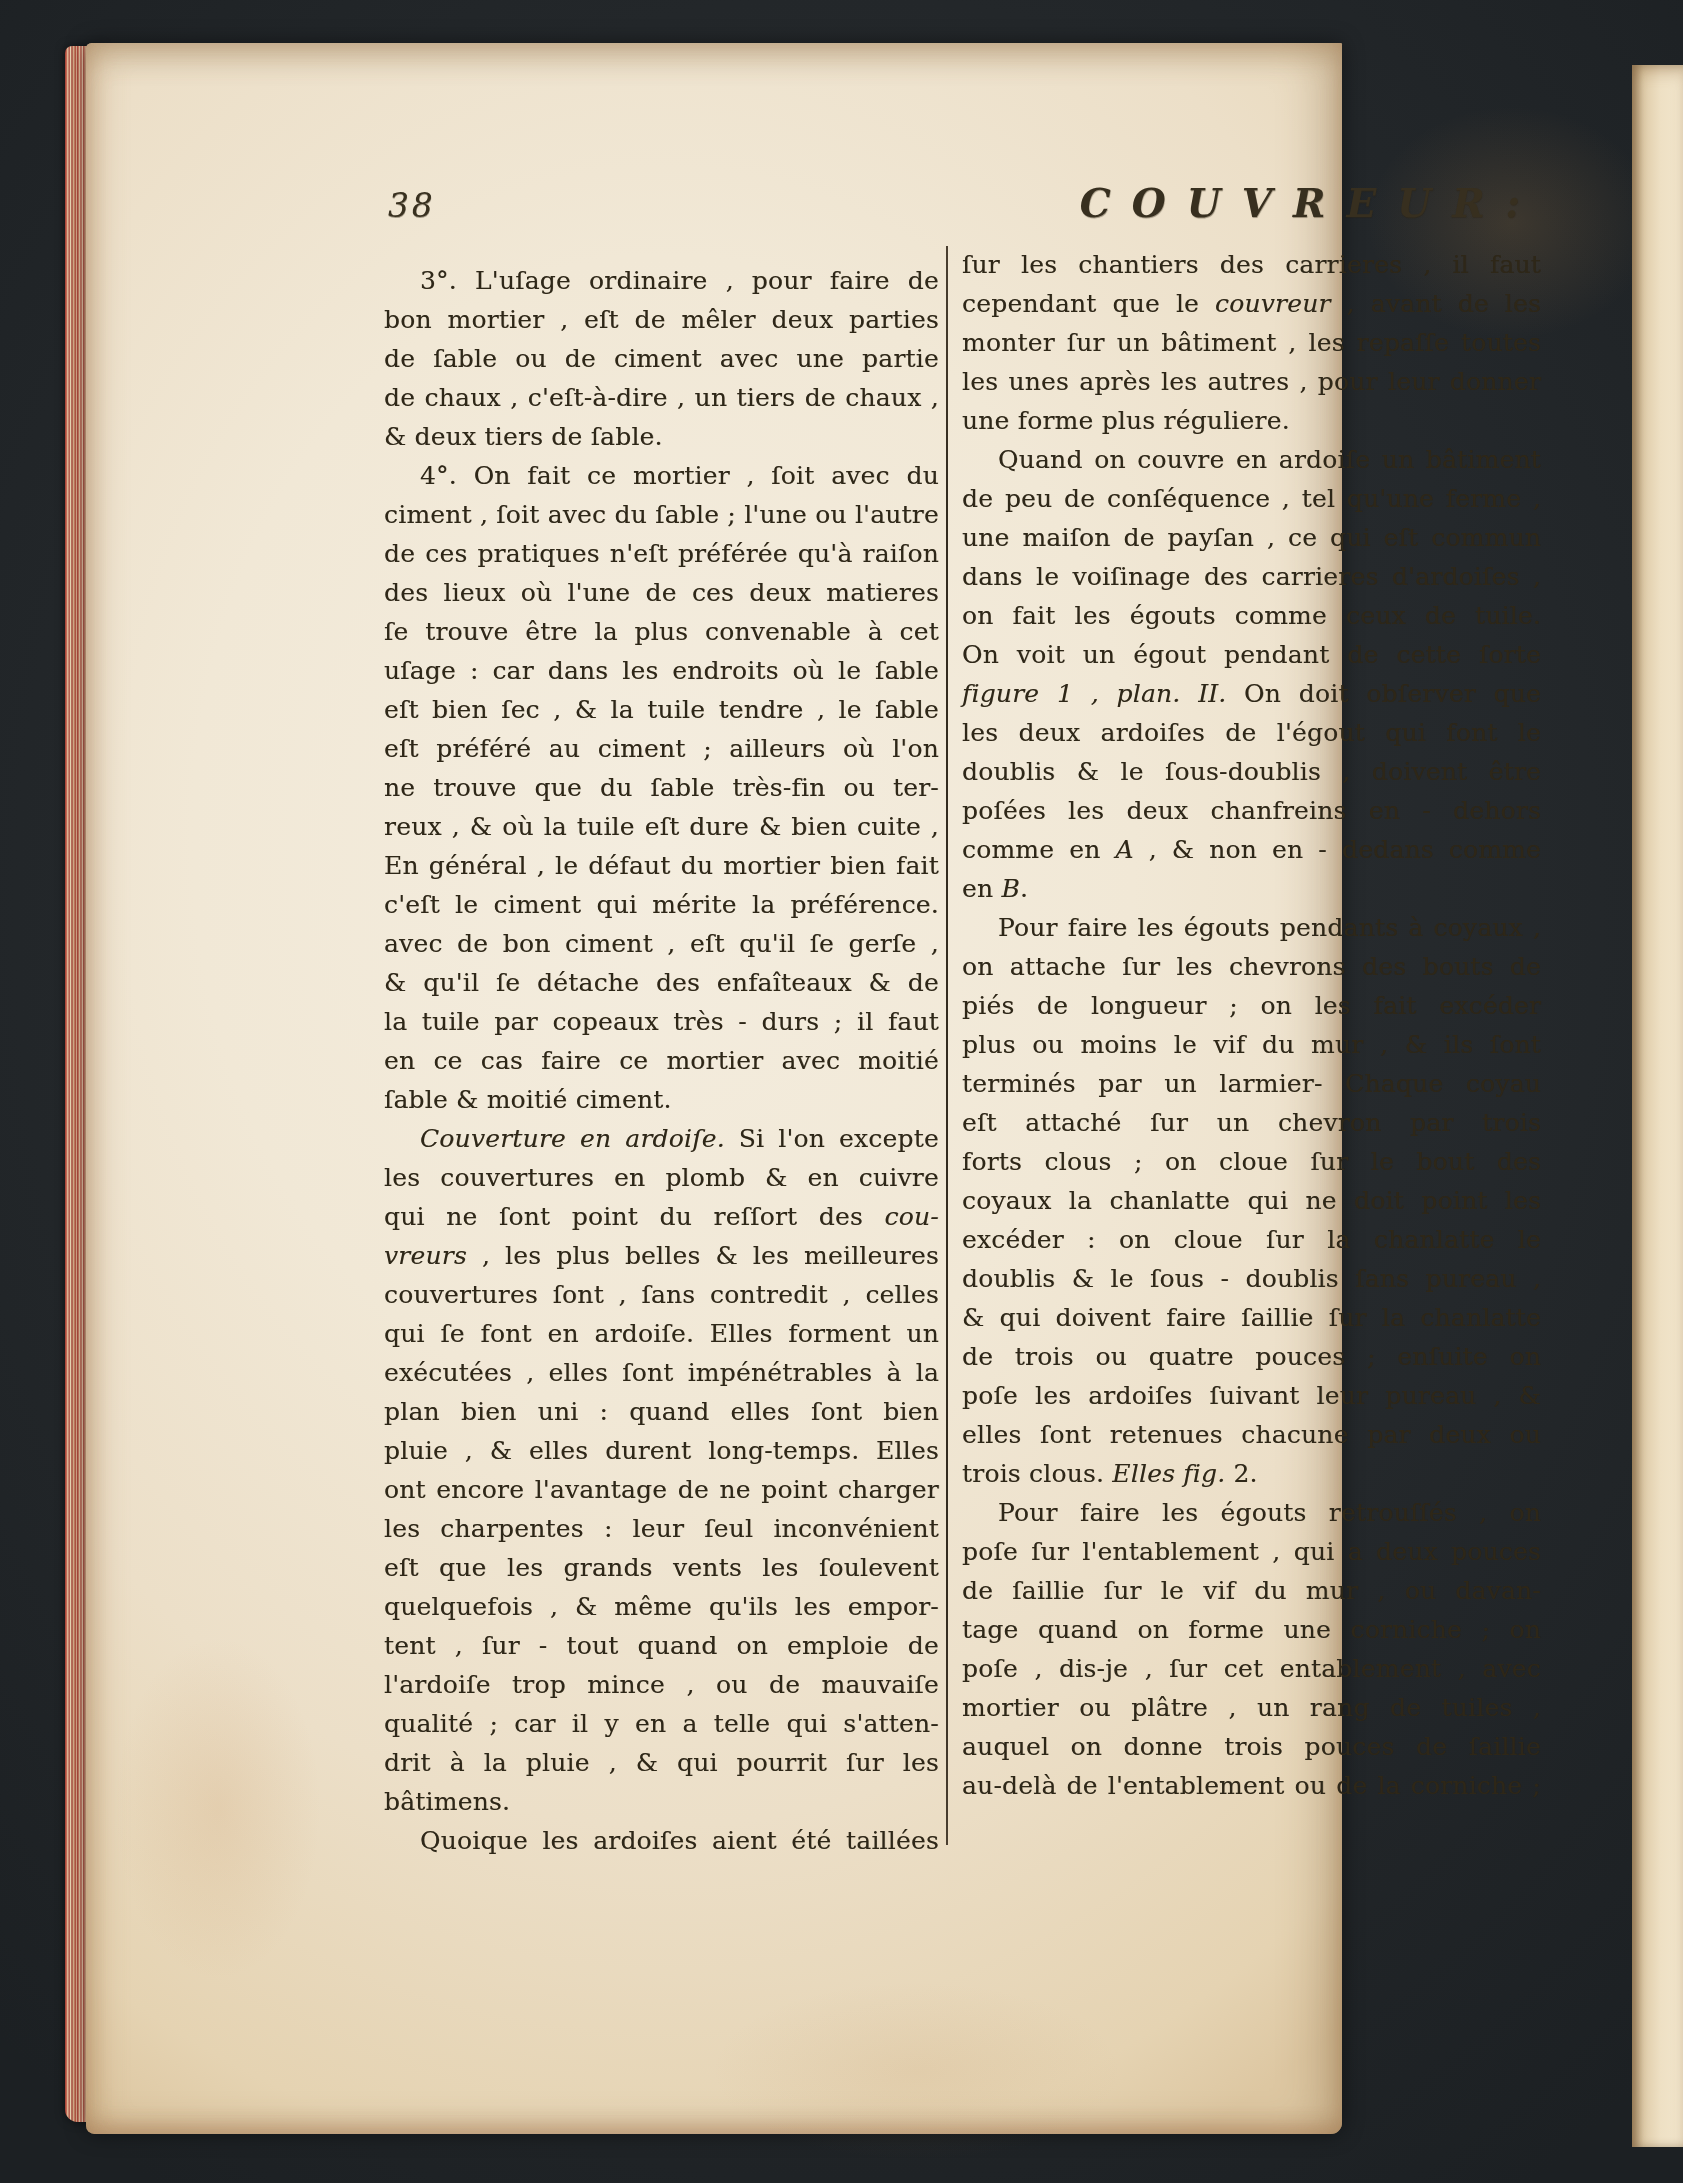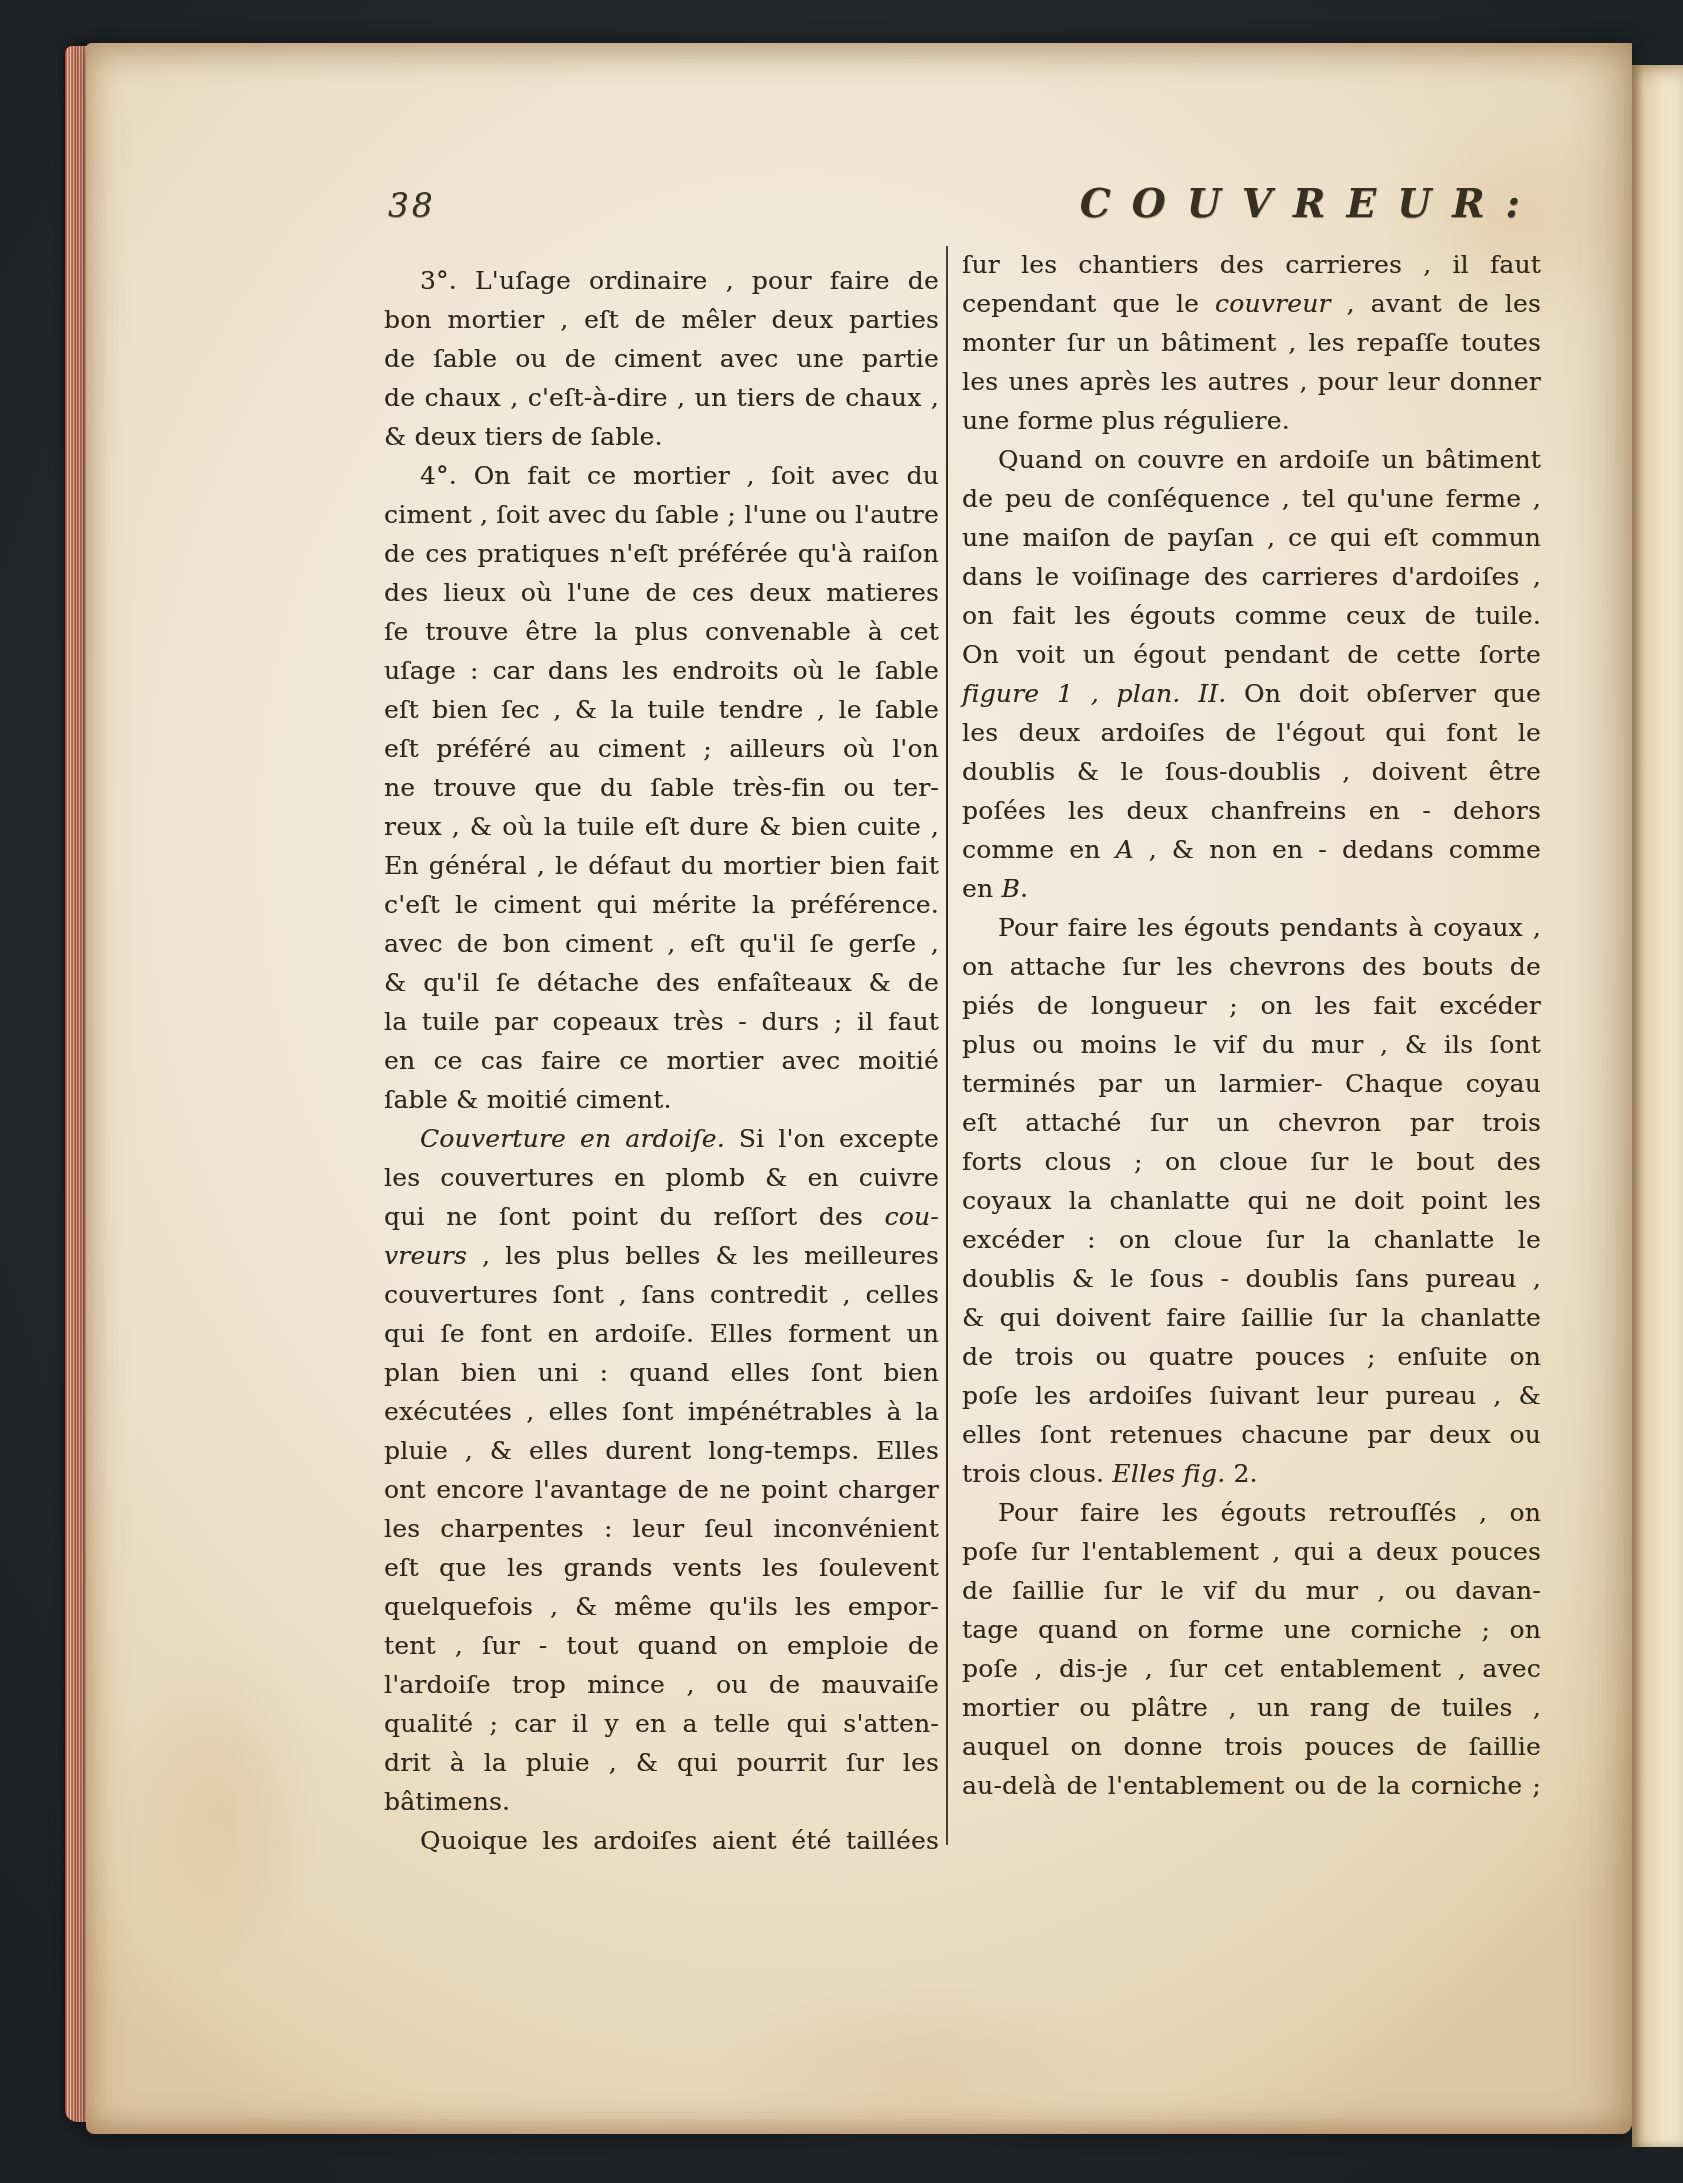--- a/index.html
+++ b/index.html
@@ -19,21 +19,21 @@
     position:absolute; left:65px; top:46px; width:37px; height:2076px;
     border-radius:7px 0 0 12.5px;
     background:repeating-linear-gradient(90deg,
       #9e3a30 0px, #c2624f 1.4px, #e8cba9 2.8px, #aa4437 4.2px,
       #ecd7b6 5.5px, #a03a2f 7px, #dcb994 8.3px, #b5503f 10.4px, #e3c4a0 11.8px);
     box-shadow: 0 0 9.7px rgba(0,0,0,.5);
   }
 
   
   .page{
-    position:absolute; left:86px; top:43px; width:1546px; height:2091px;
+    position:absolute; left:86px; top:43px; width:1256px; height:2091px;
     border-radius:5.5px 1.4px 11px 8.3px;
     background:
       radial-gradient(ellipse 1176px 1453px at 46% 38%,
         #f4eddf 0%, #f1e8d6 40%, #ecdfc8 68%, #e5d3b2 92%, #ddc7a2 100%);
     box-shadow:
       inset -23.5px 0 42px rgba(120,85,45,.28),
       inset 0 15px 26px rgba(140,100,50,.22),
       inset 0 -9.7px 18px rgba(150,80,45,.22),
       inset 18px 0 28px rgba(160,110,60,.18),
       0 0 21px rgba(0,0,0,.45);
@@ -127,22 +127,22 @@
       <div class="line">&amp; qu'il ſe détache des enfaîteaux &amp; de</div>
       <div class="line">la tuile par copeaux très - durs ; il faut</div>
       <div class="line">en ce cas faire ce mortier avec moitié</div>
       <div class="line short">ſable &amp; moitié ciment.</div>
       <div class="line indent"><i>Couverture en ardoiſe.</i> Si l'on excepte</div>
       <div class="line">les couvertures en plomb &amp; en cuivre</div>
       <div class="line">qui ne ſont point du reſſort des <i>cou-</i></div>
       <div class="line"><i>vreurs</i> , les plus belles &amp; les meilleures</div>
       <div class="line">couvertures ſont , ſans contredit , celles</div>
       <div class="line">qui ſe font en ardoiſe. Elles forment un</div>
+      <div class="line">exécutées , elles ſont impénétrables à la</div>
       <div class="line">plan bien uni : quand elles ſont bien</div>
-      <div class="line">exécutées , elles ſont impénétrables à la</div>
       <div class="line">pluie , &amp; elles durent long-temps. Elles</div>
       <div class="line">ont encore l'avantage de ne point charger</div>
       <div class="line">les charpentes : leur ſeul inconvénient</div>
       <div class="line">eſt que les grands vents les ſoulevent</div>
       <div class="line">quelquefois , &amp; même qu'ils les empor-</div>
       <div class="line">tent , ſur - tout quand on emploie de</div>
       <div class="line">l'ardoiſe trop mince , ou de mauvaiſe</div>
       <div class="line">qualité ; car il y en a telle qui s'atten-</div>
       <div class="line">drit à la pluie , &amp; qui pourrit ſur les</div>
       <div class="line short">bâtimens.</div>

